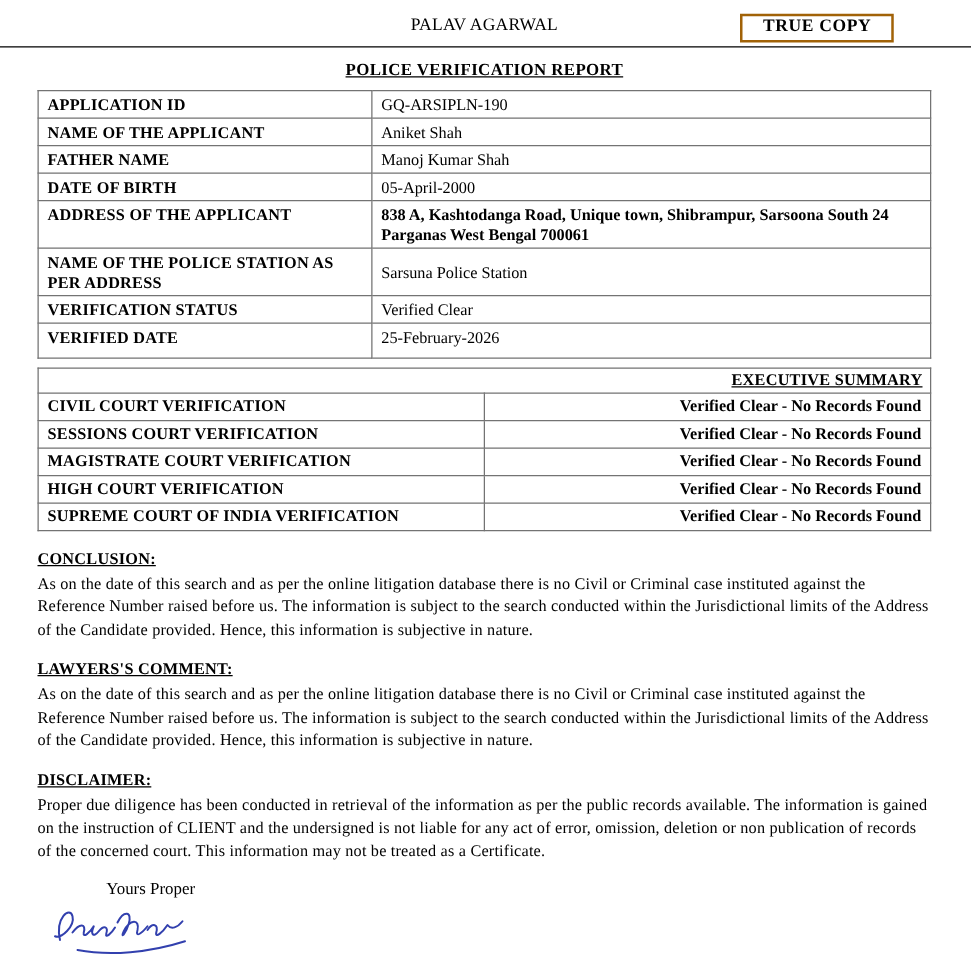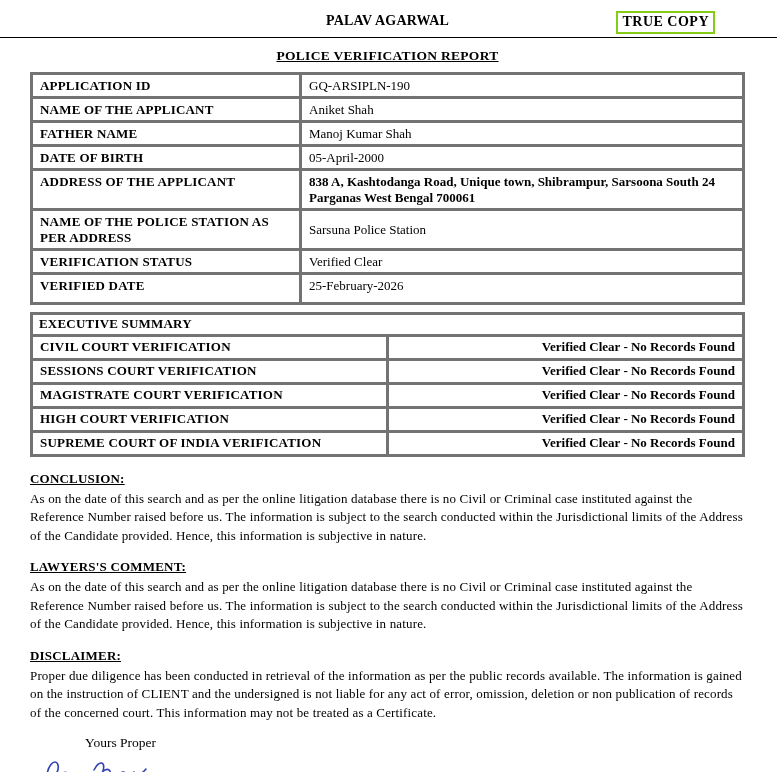--- a/index.html
+++ b/index.html
@@ -5,40 +5,40 @@
   html, body { margin: 0; padding: 0; background: #ffffff; }
   body {
     width: 777px; height: 772px;
     font-family: "Liberation Serif", serif;
     color: #000;
     overflow: hidden;
   }
   .page { position: relative; padding: 12px 32px 0 30px; box-sizing: border-box; width: 777px; height: 772px; }
 
   
-  .letterhead { text-align: center; font-weight: bold; font-size: 14px; line-height: 18px; letter-spacing: .2px; }
+  .letterhead { text-align: center; font-weight: normal; font-size: 14px; line-height: 18px; letter-spacing: .2px; }
   .true-copy {
     position: absolute; top: 11px; right: 62px;
-    border: 2px solid #84cc16; padding: 1px 4px 2px;
+    border: 2px solid #a16207; padding: 1px 16px 2px;
     font-weight: bold; font-size: 14px; letter-spacing: .5px;
     background: #fff;
   }
   .rule { border-top: 1.5px solid #000; margin: 7px -32px 0 -30px; height: 0; }
 
   
   .doc-title { text-align: center; margin: 10px 0 8px; font-size: 13.5px; font-weight: bold; letter-spacing: .3px; }
   .doc-title span { text-decoration: underline; text-align: right; }
 
   
   table { width: 100%; border-collapse: collapse; font-size: 13px; table-layout: fixed; }
-  td { border: 3px solid #737373; padding: 2.5px 7px; vertical-align: middle; word-wrap: break-word; }
+  td { border: 1px solid #737373; padding: 2.5px 7px; vertical-align: middle; word-wrap: break-word; }
   .details { margin-bottom: 7px; }
   .details td.lbl { width: 252px; font-weight: bold; letter-spacing: .2px; }
   .details td.val { }
-  .summary td.head { text-align: left; font-weight: bold; padding: 1.5px 6px; letter-spacing: .2px; }
+  .summary td.head { text-align: right; font-weight: bold; padding: 1.5px 6px; letter-spacing: .2px; text-decoration: underline; }
   .summary td.lbl { width: 252px; font-weight: bold; letter-spacing: .2px; }
   .summary td.val { text-align: right; font-weight: bold; }
 
   
   .section { margin-top: 14px; }
   .section h3 { margin: 0 0 3px; font-size: 13px; font-weight: bold; text-decoration: underline; letter-spacing: .2px; }
   .section p { margin: 0; font-size: 13px; line-height: 18.5px; letter-spacing: .15px; }
 
   
   .closing { margin: 13px 0 0 55px; font-size: 13.5px; }

